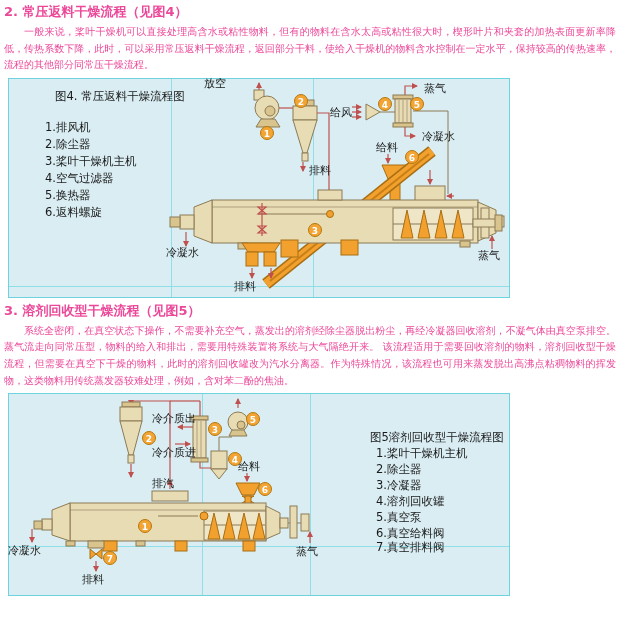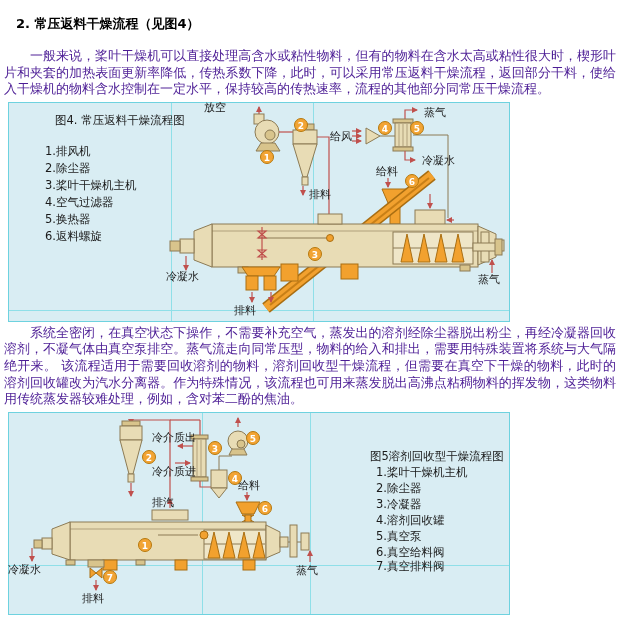--- a/index.html
+++ b/index.html
@@ -2,28 +2,28 @@
 <html><head>
 <meta charset="utf-8">
 <style>
   html,body{margin:0;padding:0;background:#ffffff;}
   .doc{
     width:620px;height:642px;box-sizing:border-box;
     padding:2px 4px;overflow:hidden;
     font-family:"DejaVu Sans",sans-serif;color:#111;background:#fff;
   }
   h2.sec{
-    margin:12px;padding:1px 0 3px 0;
-    font-size:13px;font-weight:bold;color:#000000;
+    margin:0;padding:1px 0 3px 0;
+    font-size:13px;font-weight:bold;color:#ec4899;
     font-family:"DejaVu Sans",sans-serif;
   }
   p.body{
     margin:0 0 4px 0;
-    font-size:13px;line-height:16.6px;
-    text-indent:2em;text-align:justify;color:#4c1d95;
+    font-size:10px;line-height:16.6px;
+    text-indent:2em;text-align:justify;color:#ec4899;
   }
   .panel{
     margin:0 0 3px 4px;
     width:502px;position:relative;line-height:0;
   }
   
   .eq{fill:#e8dcb5;stroke:#8c7b55;stroke-width:1;}
   .eqd{fill:#d8c48c;stroke:#8c7b55;stroke-width:1;}
   .eql{fill:#efe6c8;stroke:#8c7b55;stroke-width:1;}
   .org{fill:#f2a12e;stroke:#a96e12;stroke-width:1;}
@@ -194,20 +194,21 @@
           <circle class="badge-c" cx="409" cy="26" r="6.5"></circle>
           <text class="badge-t" x="409" y="29.5">5</text>
         </g>
       <g>
           <circle class="badge-c" cx="404" cy="79" r="6.5"></circle>
           <text class="badge-t" x="404" y="82.5">6</text>
         </g>
     </svg>
   </div>
 
+  <h2 class="sec">3. 溶剂回收型干燥流程（见图5）</h2>
   <p class="body">系统全密闭，在真空状态下操作，不需要补充空气，蒸发出的溶剂经除尘器脱出粉尘，再经冷凝器回收溶剂，不凝气体由真空泵排空。蒸气流走向同常压型，物料的给入和排出，需要用特殊装置将系统与大气隔绝开来。 该流程适用于需要回收溶剂的物料，溶剂回收型干燥流程，但需要在真空下干燥的物料，此时的溶剂回收罐改为汽水分离器。作为特殊情况，该流程也可用来蒸发脱出高沸点粘稠物料的挥发物，这类物料用传统蒸发器较难处理，例如，含对苯二酚的焦油。</p>
 
   <div class="panel">
     <svg width="502" height="203" viewBox="0 0 502 203">
       <defs>
         <marker id="ar2" markerWidth="7" markerHeight="7" refX="5" refY="3" orient="auto" markerUnits="userSpaceOnUse">
           <path d="M0,0L6,3L0,6Z" fill="#c0504d"></path>
         </marker>
       </defs>
       <rect x="0.5" y="0.5" width="501" height="202" fill="#d9edf3" stroke="#6ed2df"></rect>

